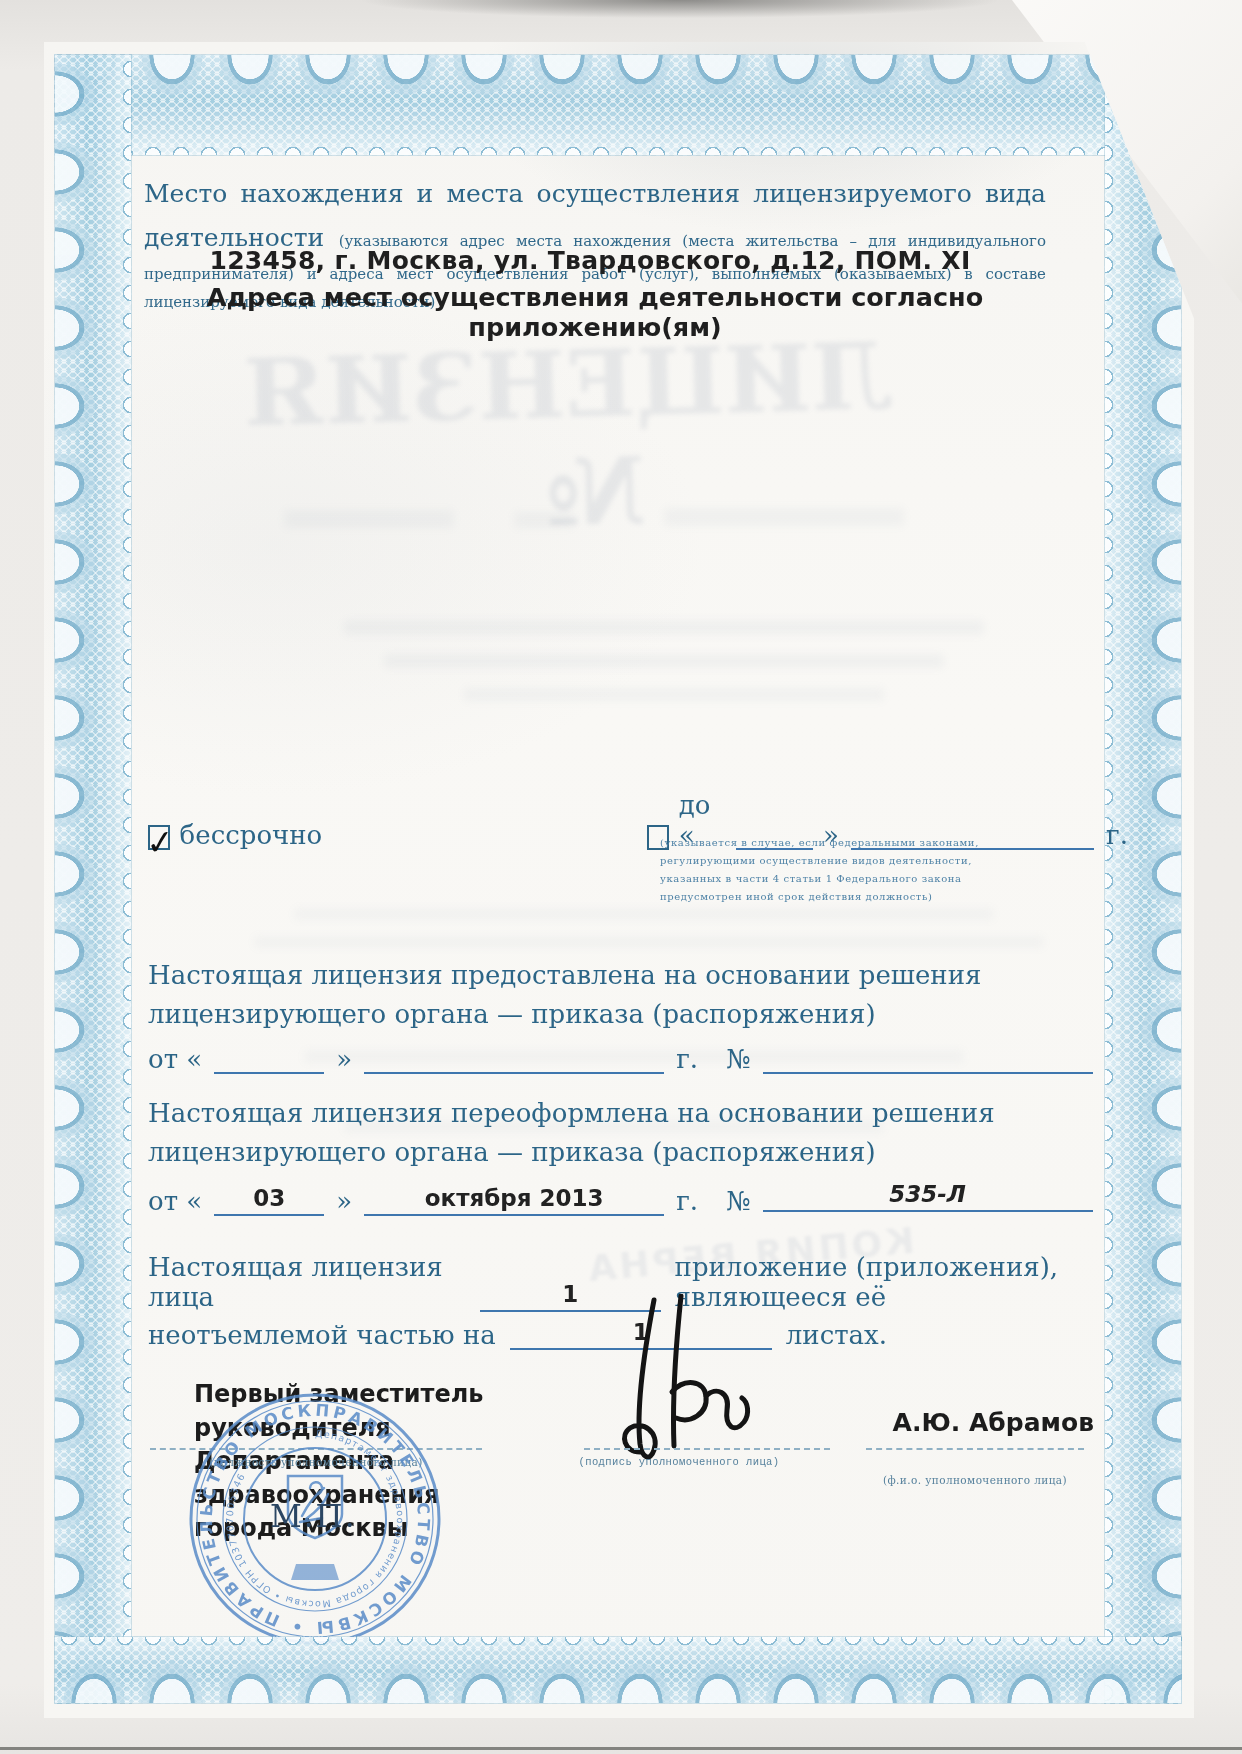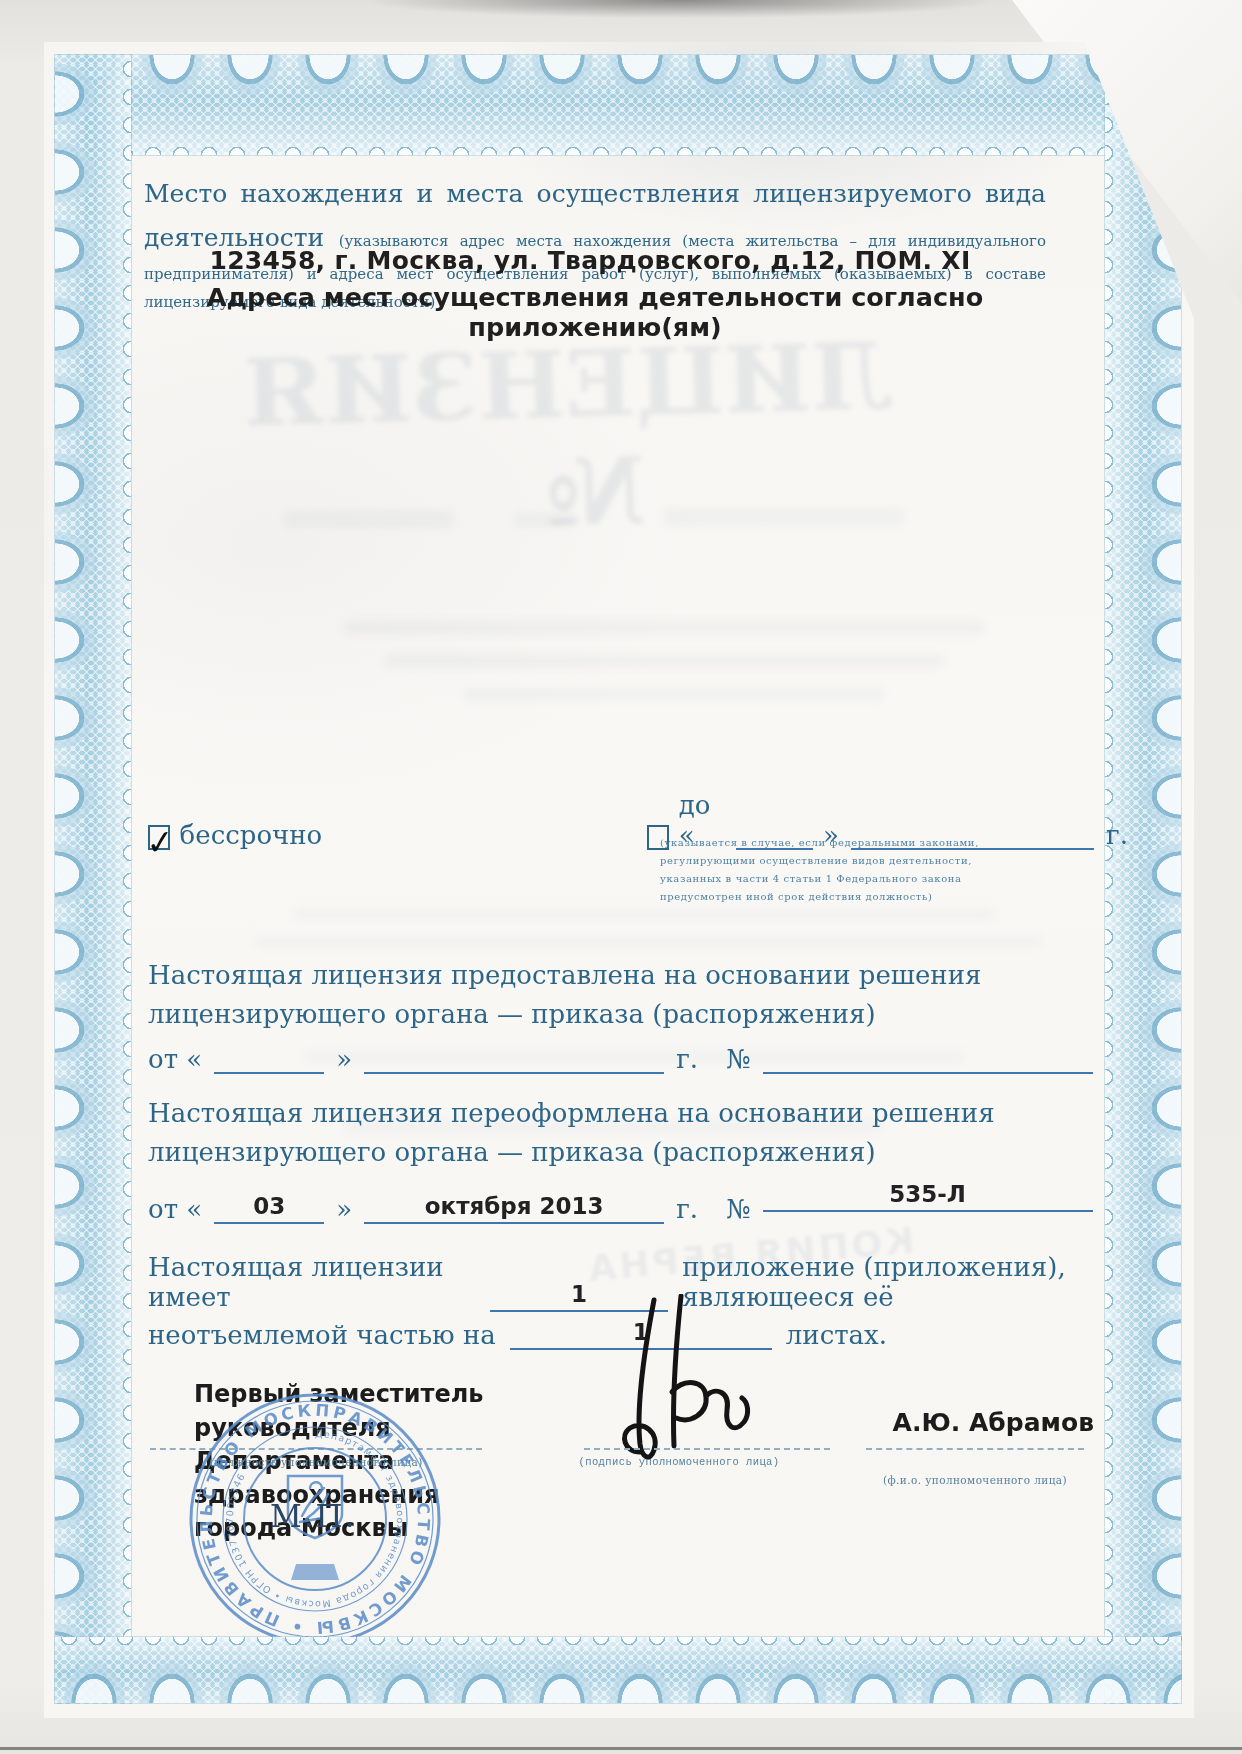--- a/index.html
+++ b/index.html
@@ -134,27 +134,27 @@
       <span class="blank" style="width:110px;margin:0 12px;">
           <span class="val">03</span>
         </span>
       <span class="serif">»</span>
       <span class="blank" style="width:300px;margin:0 12px;">
           <span class="val">октября 2013</span>
         </span>
       <span class="serif">г.</span>
       <span style="flex:0 0 28px;"></span>
       <span class="serif">№</span>
-      <span class="blank" style="width:330px;margin:0 0 12px 12px;">
+      <span class="blank" style="width:330px;margin:0 0 4px 12px;font-style:italic;">
           <span class="val">535-Л</span>
         </span>
     </div>
 
     <div class="fieldrow" style="left:104px;top:1210px;">
-      <span class="serif">Настоящая лицензии имеет</span>
+      <span class="serif">Настоящая лицензия лица</span>
       <span class="blank" style="width:210px;margin:0 14px;">
           <span class="val">1</span>
         </span>
       <span class="serif">приложение (приложения), являющееся её</span>
     </div>
     <div class="fieldrow" style="left:104px;top:1276px;">
       <span class="serif">неотъемлемой частью на</span>
       <span class="blank" style="width:262px;margin:0 14px;">
           <span class="val">1</span>
         </span>

